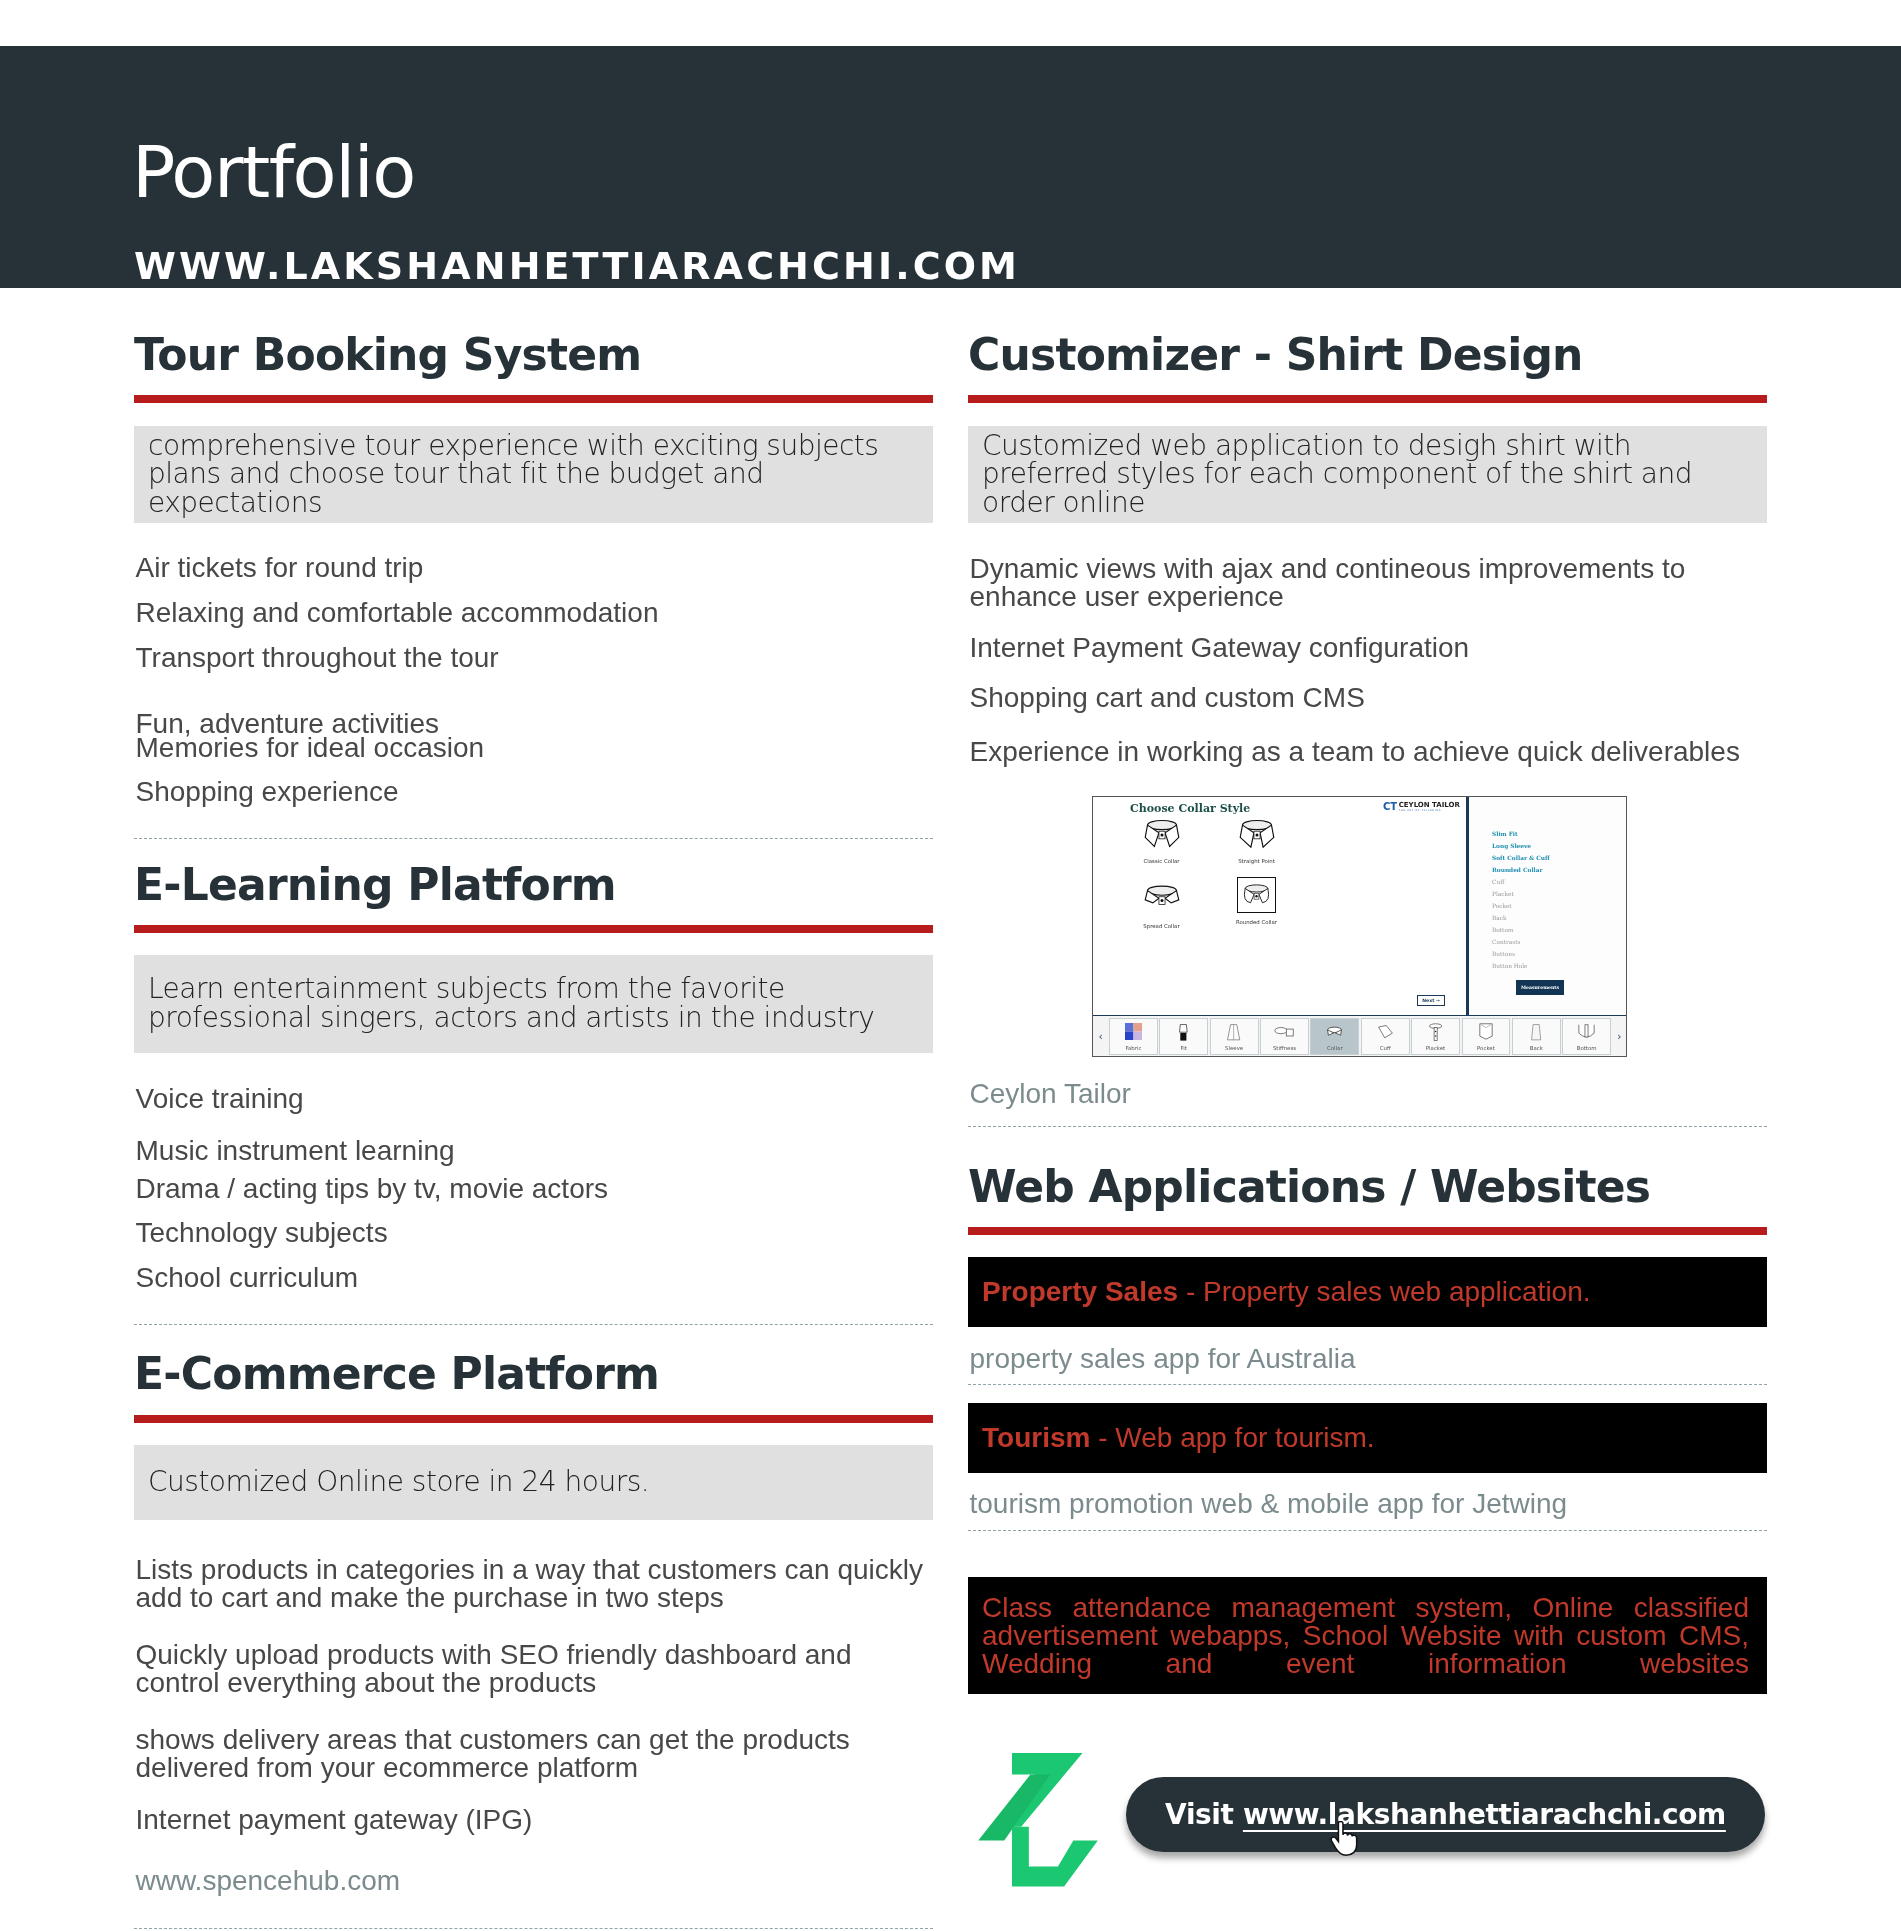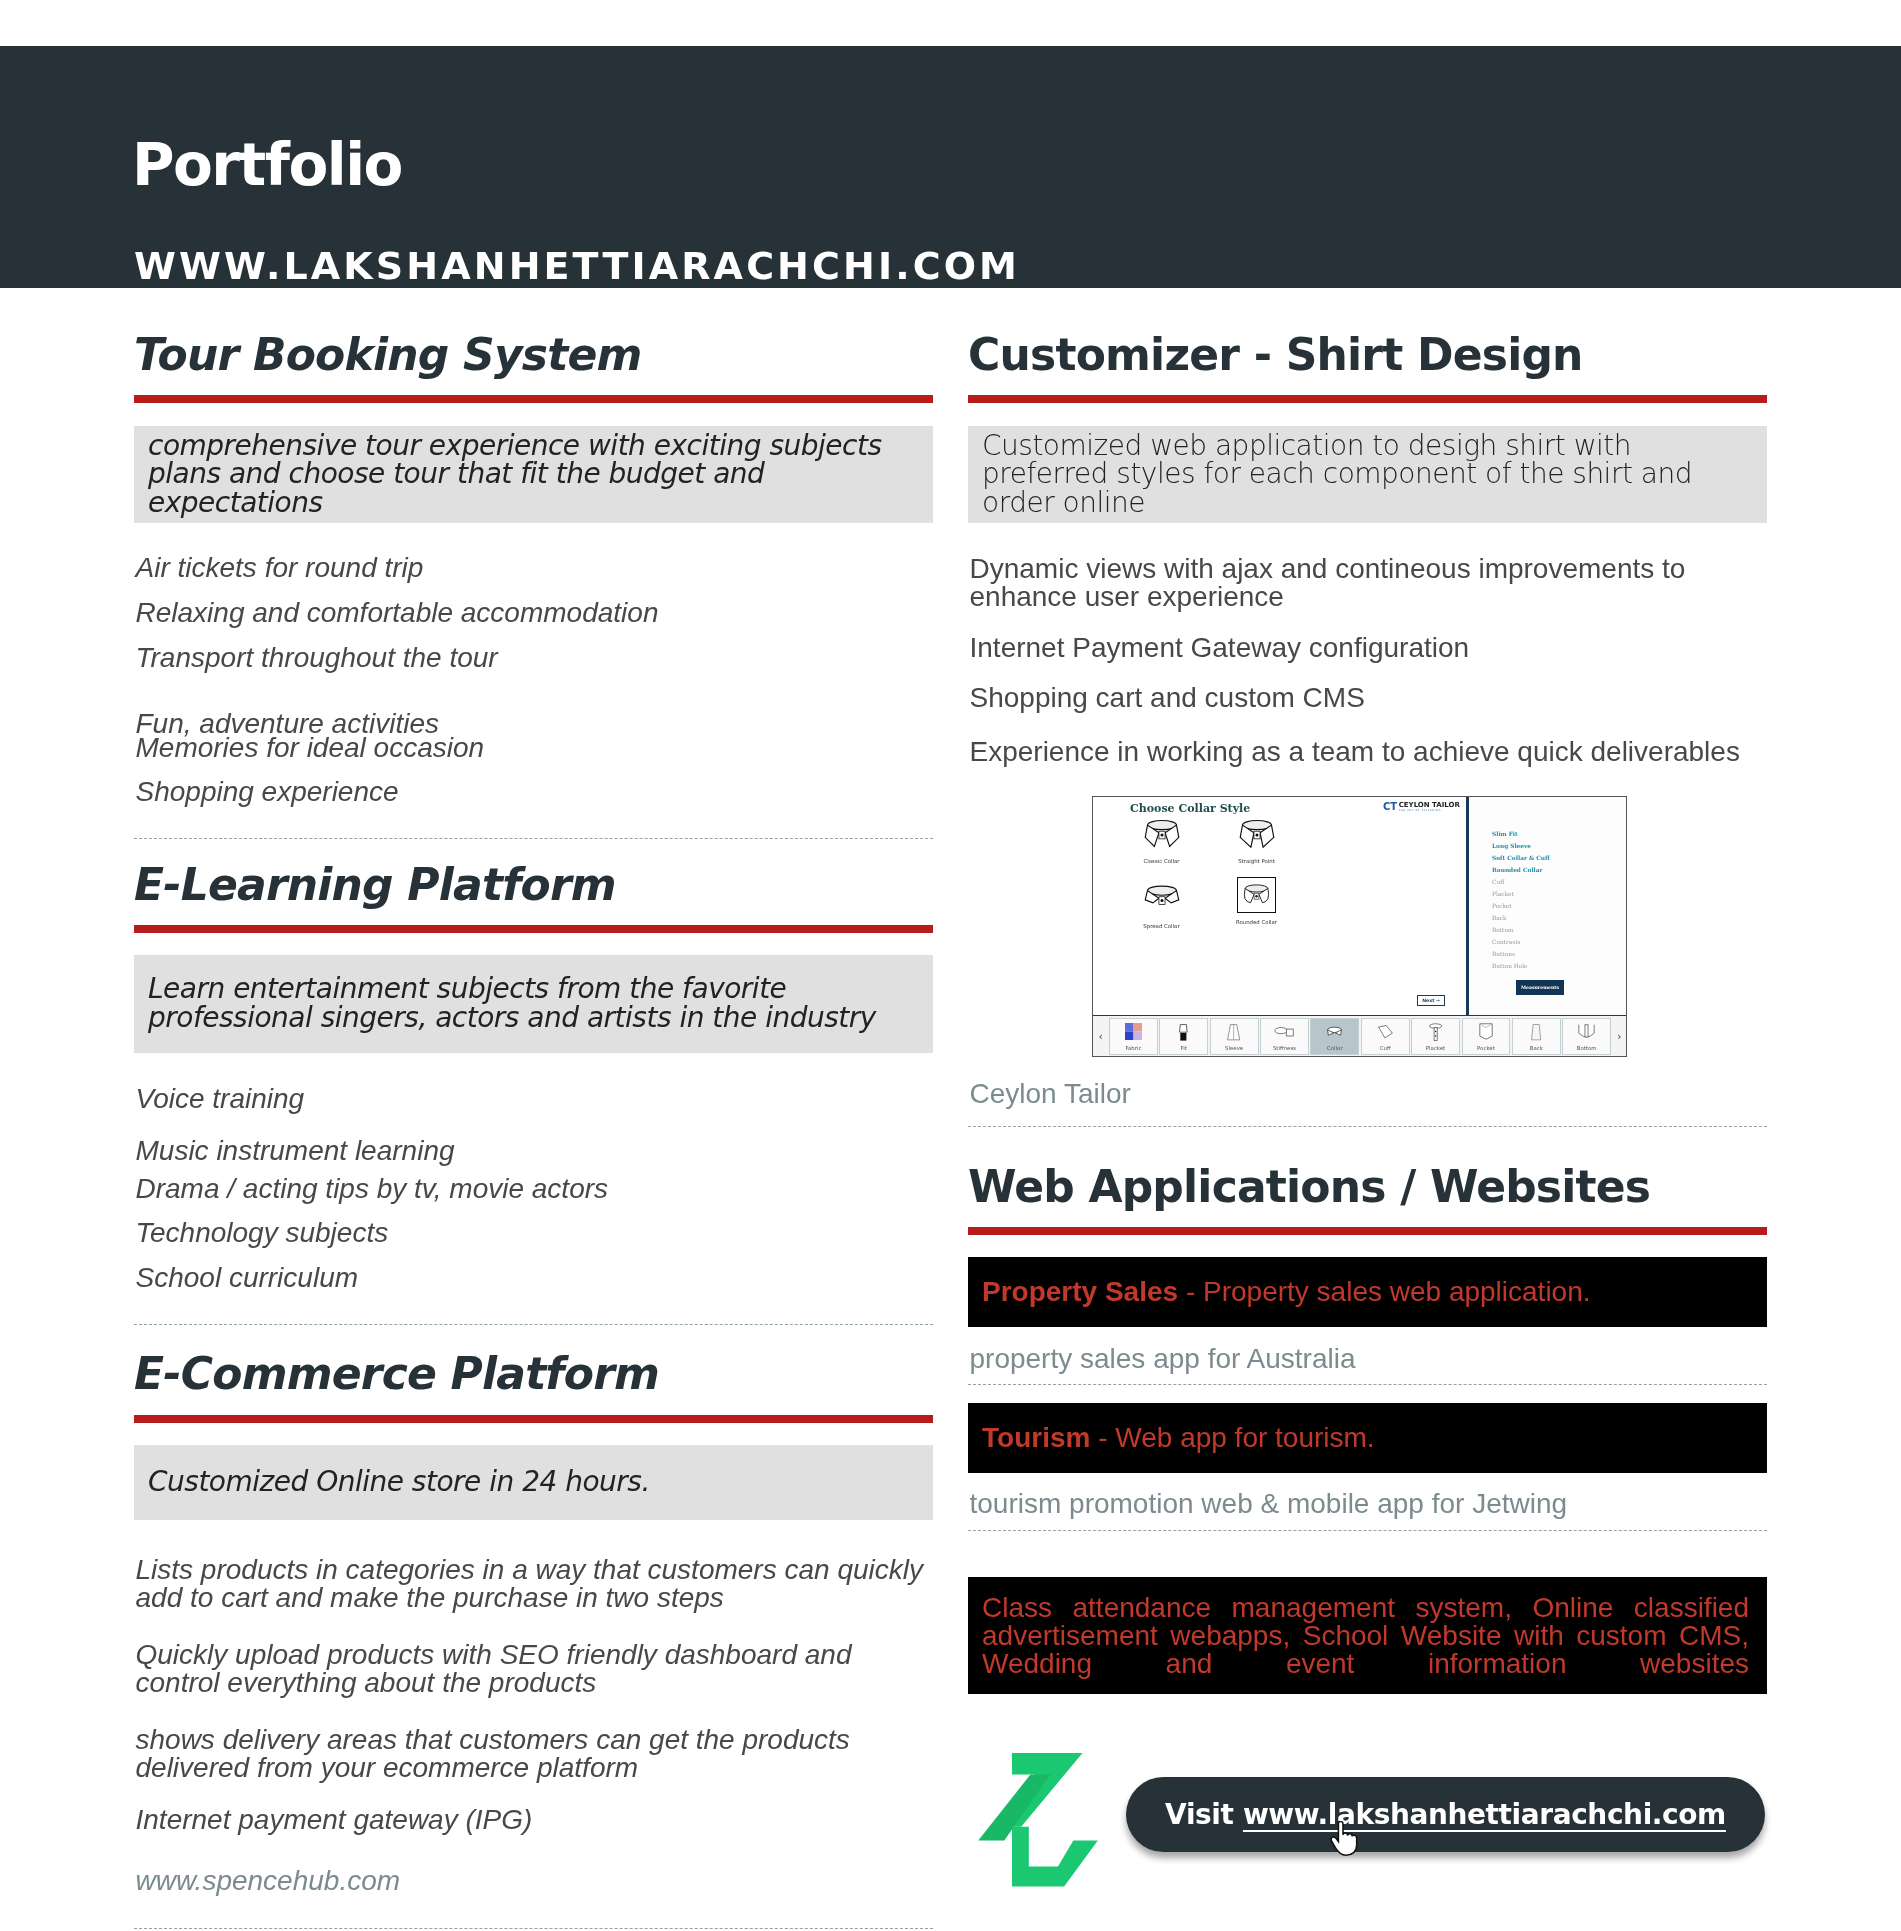--- a/index.html
+++ b/index.html
@@ -1,20 +1,20 @@
 <!DOCTYPE html>
 <html style="font-size:12.3px"><head>
 <meta charset="utf-8">
 <style>
   * { box-sizing: border-box; margin: 0; padding: 0; }
   html, body { width: 1901px; height: 1931px; background: #ffffff; overflow: hidden; }
   body { position: relative; font-family: "Liberation Sans", sans-serif; color: #444; }
 
   .header { position: absolute; left: 0; top: 46px; width: 1901px; height: 242px; background: #263238; }
-  .header-title { position: absolute; left: 132px; top: 90px; font-family: "DejaVu Sans", sans-serif; font-weight: bold; font-size: 58px; color: #ffffff; letter-spacing: -1.5px; line-height: 1; }
+  .header-title { position: absolute; left: 132px; top: 90px; font-family: "DejaVu Sans", sans-serif; font-weight: normal; font-size: 72px; color: #ffffff; letter-spacing: -1.5px; line-height: 1; }
   .header-url { position: absolute; left: 134px; top: 201px; font-family: "DejaVu Sans", sans-serif; font-weight: bold; font-size: 38px; color: #ffffff; letter-spacing: 3.1px; line-height: 1; }
 
   .col { position: absolute; width: 799px; }
   .col-left { left: 134px; }
   .col-right { left: 968px; }
 
   .sec-title { position: absolute; left: 0; font-family: "DejaVu Sans", sans-serif; font-weight: bold; font-size: 44px; color: #263238; line-height: 1; letter-spacing: -0.8px; white-space: nowrap; }
   .red-bar { position: absolute; left: 0; width: 799px; height: 7.7px; background: #b71c1c; }
   .gray-box { position: absolute; left: 0; width: 799px; background: #e0e0e0; padding: 0 14px; display: flex; align-items: center; }
   .gray-text { font-family: "DejaVu Sans", sans-serif; font-weight: 300; font-size: 28px; color: #222; line-height: 1.02; letter-spacing: -0.5px; }
@@ -61,21 +61,21 @@
   .cursor { position: absolute; left: 1329px; top: 1821px; width: 31px; height: 35px; }
 </style>
 </head>
 <body>
 
 <div class="header">
   <div class="header-title">Portfolio</div>
   <div class="header-url">WWW.LAKSHANHETTIARACHCHI.COM</div>
 </div>
 
-<div class="col col-left" style="top:0;height:1572px;font-style:italic;">
+<div class="col col-left" style="top:0;height:1572px;">
 
   <div class="sec-title" style="top:333px;">Tour Booking System</div>
   <div class="red-bar" style="top:395px;"></div>
   <div class="gray-box" style="top:426px;height:97px;">
     <div class="gray-text">comprehensive tour experience with exciting subjects plans and choose tour that fit the budget and expectations</div>
   </div>
   <div class="item" style="top:554px;">Air tickets for round trip</div>
   <div class="item" style="top:599px;">Relaxing and comfortable accommodation</div>
   <div class="item" style="top:644px;">Transport throughout the tour</div>
   <div class="item" style="top:675px;margin-top:35px;">Fun, adventure activities</div>

